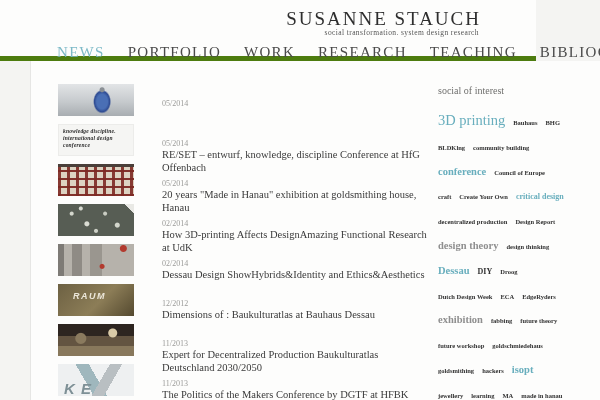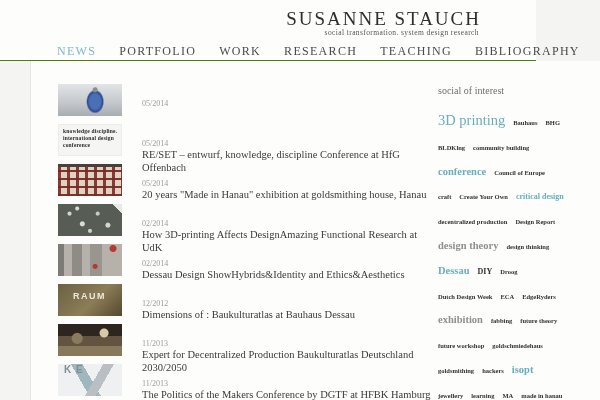--- a/index.html
+++ b/index.html
@@ -5,48 +5,48 @@
   html,body{margin:0;padding:0;}
   body{
     width:600px;height:400px;position:relative;overflow:hidden;
     background:#f4f4f2;
     font-family:"Liberation Serif", serif;
     -webkit-font-smoothing:antialiased;
   }
   
   .site-header{
     position:absolute;top:0;left:0;width:536px;height:61px;
-    background:#fdfdfc;border-bottom:1px solid #4d7c0f;box-sizing:border-box;
+    background:#fdfdfc;border-bottom:5px solid #4d7c0f;box-sizing:border-box;
   }
   .site-title{
     position:absolute;top:8px;right:55px;margin:0;
     font-size:19px;font-weight:normal;letter-spacing:2px;color:#2e2e2e;
     font-family:"Liberation Serif", serif;cursor:pointer;
   }
   .site-tagline{
     position:absolute;top:28px;right:57px;
     font-size:7.5px;color:#555;letter-spacing:.4px;
   }
   .main-nav{
     position:absolute;top:44px;left:57px;display:flex;gap:23px;
   }
   .nav-link{
-    font-size:12px;letter-spacing:1.3px;color:#4a4a4a;text-decoration:none;cursor:pointer;
+    font-size:15px;letter-spacing:1.3px;color:#4a4a4a;text-decoration:none;cursor:pointer;
   }
   .nav-link.active{color:#7cb9c7;}
   
   .content{
     position:absolute;top:61px;left:30px;right:0;bottom:0;
     background:#fdfdfc;border-left:1px solid #e6e6e4;box-sizing:border-box;
   }
   .news-list{position:absolute;left:27px;top:23px;width:375px;}
   .news-item{display:flex;height:32px;margin-bottom:8px;}
   .thumb{
-    width:64px;height:32px;margin-right:20px;flex:0 0 auto;overflow:hidden;
-    position:relative;cursor:pointer;
+    width:76px;height:32px;margin-right:28px;flex:0 0 auto;overflow:hidden;
+    position:relative;cursor:pointer;font-style:italic;
   }
   .thumb-text{display:block;}
   .news-text{flex:1;min-width:0;}
   .news-date{font-size:8px;color:#9a9a98;margin-top:15px;}
   .news-title{
     display:block;font-size:10.5px;color:#3a3a3a;line-height:1.25;
     text-decoration:none;cursor:pointer;
   }
   
   .t-grenade{
@@ -98,22 +98,22 @@
       radial-gradient(circle at 30% 45%, #8a7a5e 0 5px, transparent 6px),
       linear-gradient(180deg,#2d2520 0 38%, #635441 38% 68%, #88785c 68%);
   }
   .t-makers{
     background:
       linear-gradient(120deg, transparent 55%, #b9bfc2 55% 68%, transparent 68%),
       linear-gradient(60deg, transparent 38%, #9fb7bd 38% 52%, transparent 52%),
       #eef0f1;
   }
   .t-makers .thumb-text{
-    font-size:10px;font-weight:bold;color:#7e9096;letter-spacing:1px;
-    padding:0 0 0 6px;font-family:"Liberation Sans", sans-serif;
+    font-size:15px;font-weight:bold;color:#7e9096;letter-spacing:1px;
+    padding:16px 0 0 6px;font-family:"Liberation Sans", sans-serif;
   }
   
   .sidebar{position:absolute;left:407px;top:24px;width:132px;}
   .sidebar-heading{font-size:10px;color:#6f6f6d;margin-bottom:12px;}
   .tag-cloud{line-height:1.55;}
   .tag{text-decoration:none;margin-right:4px;cursor:pointer;white-space:nowrap;}
   .tag.s1{font-size:6.5px;font-weight:bold;}
   .tag.s2{font-size:8px;font-weight:bold;}
   .tag.s3{font-size:10.5px;font-weight:bold;}
   .tag.s4{font-size:14.5px;font-weight:normal;}

